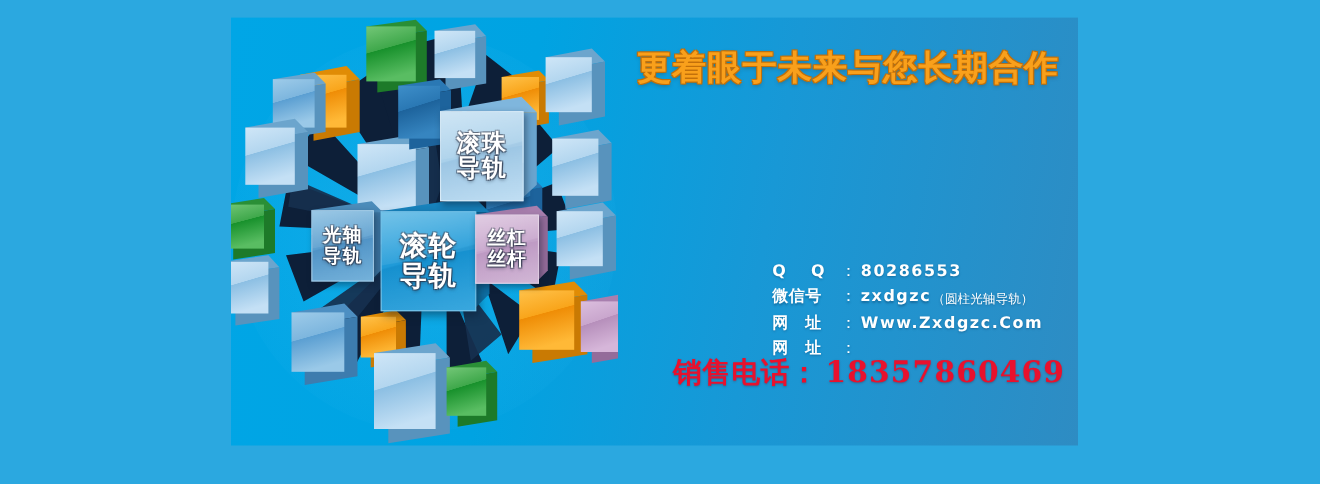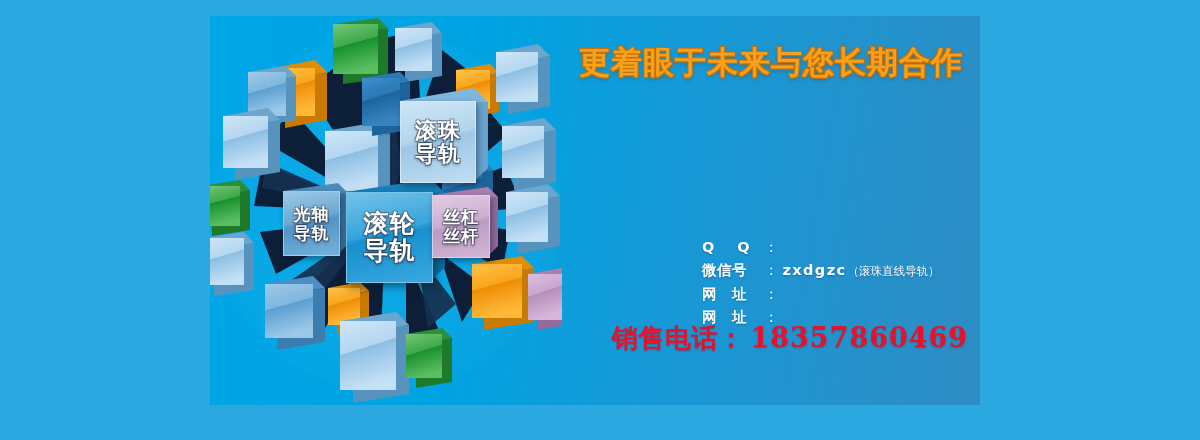--- a/index.html
+++ b/index.html
@@ -380,39 +380,41 @@
       <div class="headline">
         <span class="hl-line">更着眼于未来与您长期合作</span>
       </div>
 
 
       <div class="contact">
 
         <div class="crow">
           <span class="clabel spaced">Q Q</span>
           <span class="csep">：</span>
+          <span class="cval">80286553</span>
         </div>
 
         <div class="crow">
           <span class="clabel">微信号</span>
           <span class="csep">：</span>
           <span class="cval">zxdgzc</span>
-          <span class="cnote">（滚珠直线导轨）</span>
+          <span class="cnote">（圆柱光轴导轨）</span>
+        </div>
+
+        <div class="crow">
+          <span class="clabel">网　址</span>
+          <span class="csep">：</span>
+          <span class="cval">Www.Zxdgzc.Com</span>
         </div>
 
         <div class="crow">
           <span class="clabel">网　址</span>
           <span class="csep">：</span>
         </div>
 
-        <div class="crow">
-          <span class="clabel">网　址</span>
-          <span class="csep">：</span>
-        </div>
-
       </div>
 
       <div class="phone">
         <span>销售电话：</span><span class="pnum">18357860469</span>
       </div>
 
     </div>
   </div>
 </div>
 

